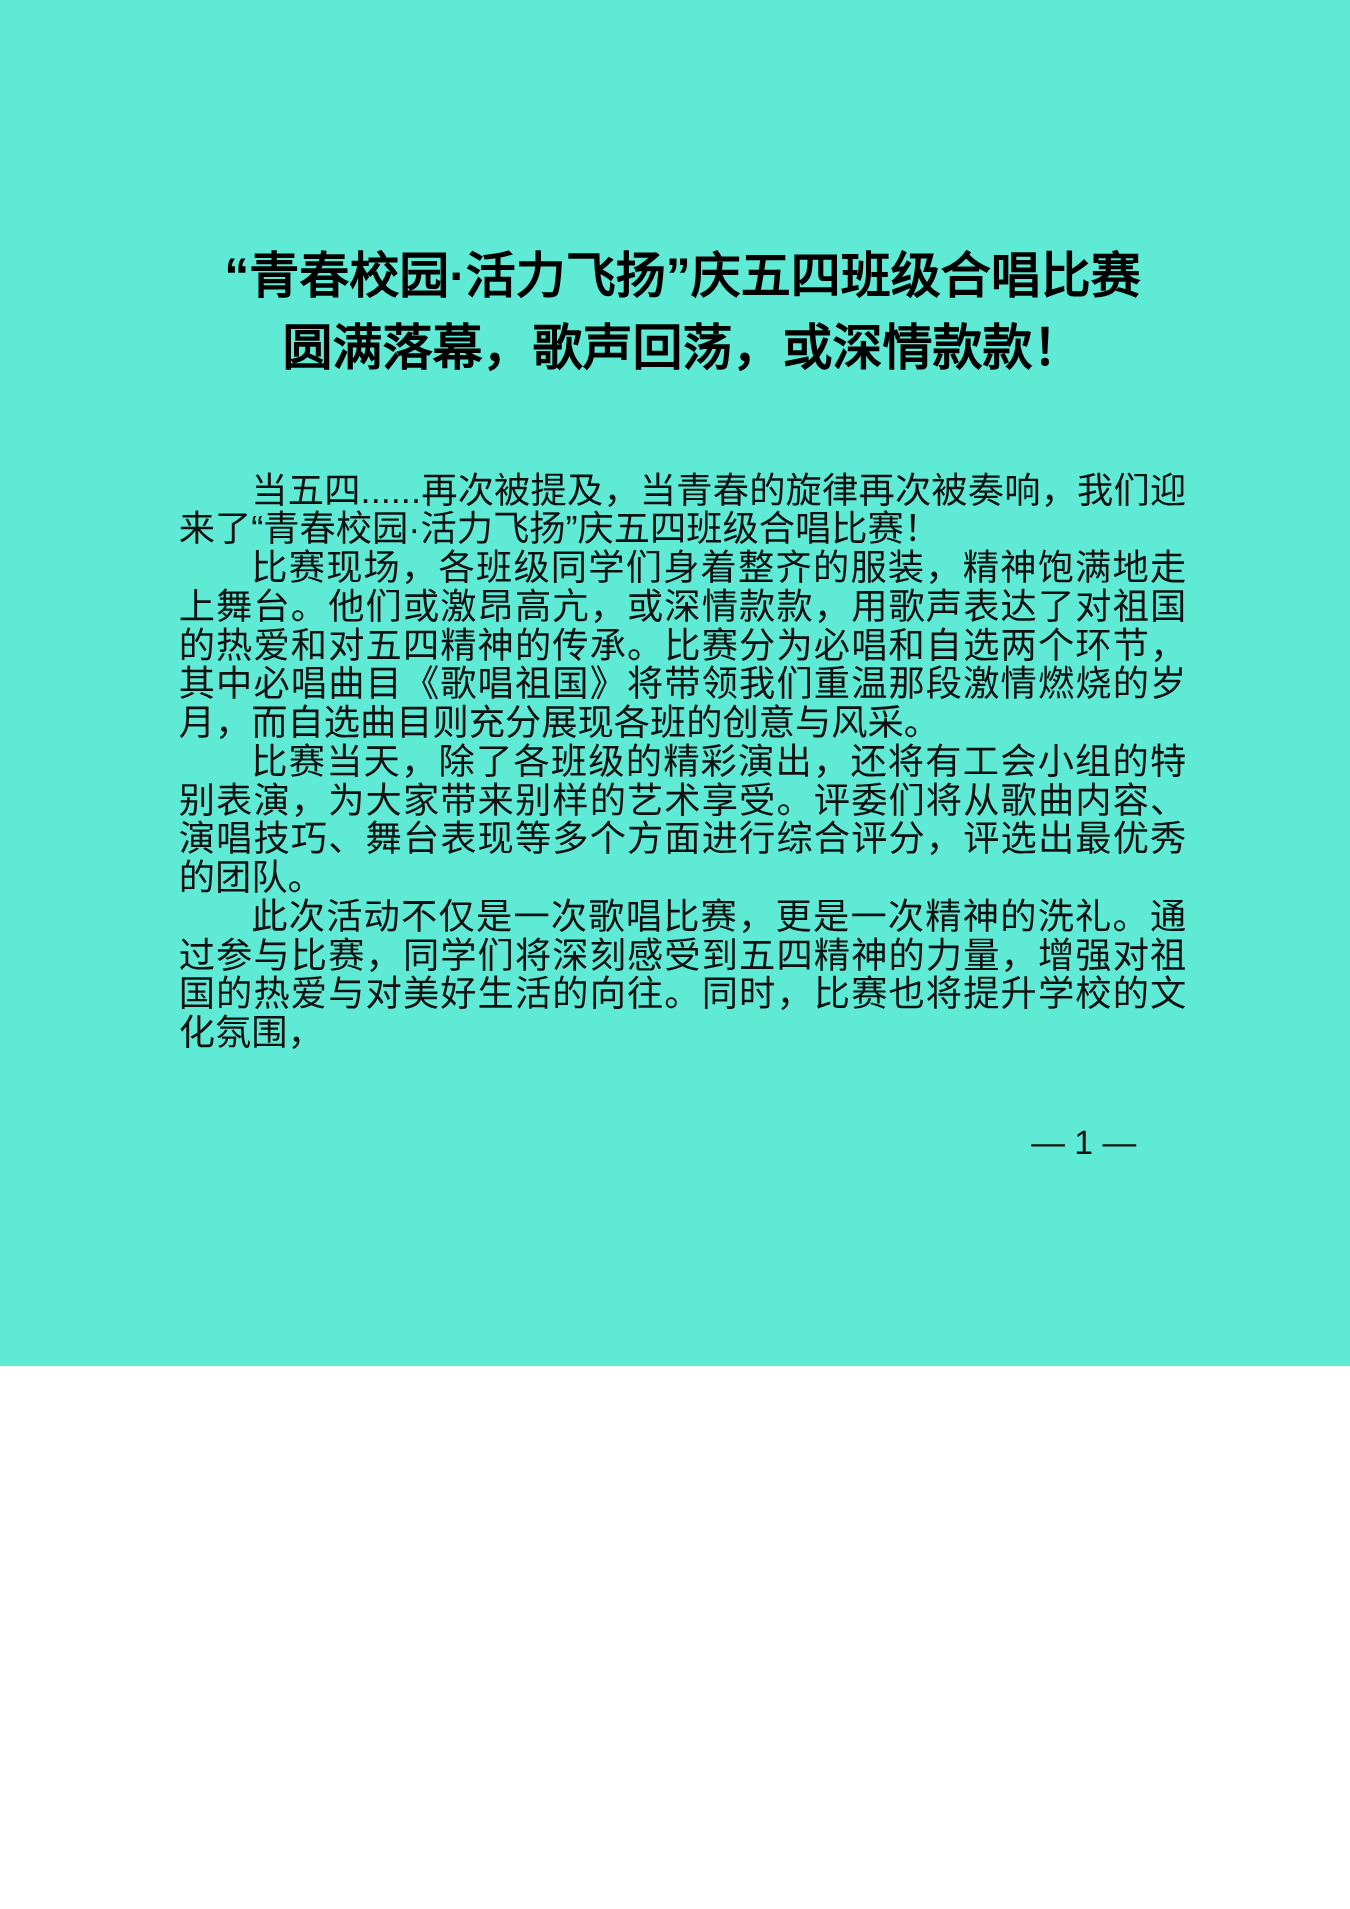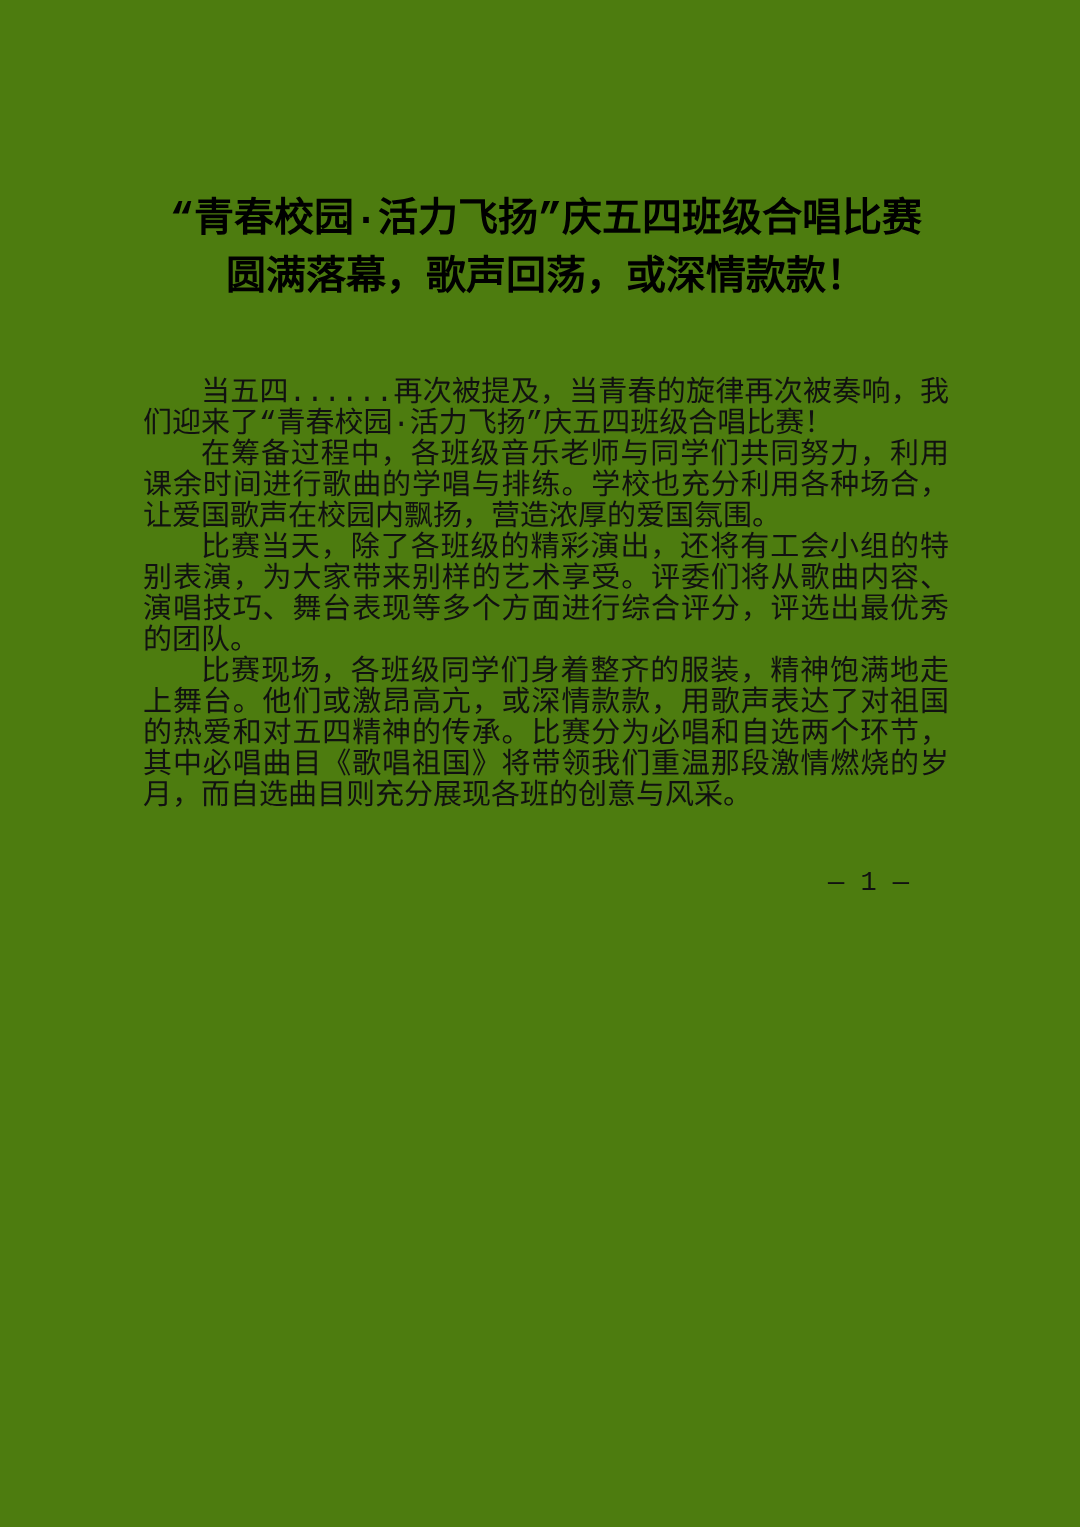--- a/index.html
+++ b/index.html
@@ -3,24 +3,24 @@
 <meta charset="utf-8">
 <style>
   html, body {
     margin: 0;
     padding: 0;
     background: #ffffff;
   }
   .doc-page {
     position: relative;
     width: 1080px;
-    height: 1527px;
-    background: #4d7c0f;
+    height: 1093px;
+    background: #5eead4;
     overflow: hidden;
-    font-family: Liberation Mono, monospace;
+    font-family: Liberation Sans, sans-serif;
     color: #111111;
   }
   .content-column {
     position: absolute;
     left: 143px;
     top: 192px;
     width: 806px;
   }
   .doc-title {
     text-align: center;
@@ -56,21 +56,21 @@
 <div class="doc-page">
   <div class="content-column">
 
     <h1 class="doc-title">
       <div class="title-line">“青春校园·活力飞扬”庆五四班级合唱比赛</div>
       <div class="title-line">圆满落幕，歌声回荡，或深情款款！</div>
     </h1>
 
     <div class="doc-body">
       <p>当五四......再次被提及，当青春的旋律再次被奏响，我们迎来了“青春校园·活力飞扬”庆五四班级合唱比赛！</p>
-      <p>在筹备过程中，各班级音乐老师与同学们共同努力，利用课余时间进行歌曲的学唱与排练。学校也充分利用各种场合，让爱国歌声在校园内飘扬，营造浓厚的爱国氛围。</p>
+      <p>比赛现场，各班级同学们身着整齐的服装，精神饱满地走上舞台。他们或激昂高亢，或深情款款，用歌声表达了对祖国的热爱和对五四精神的传承。比赛分为必唱和自选两个环节，其中必唱曲目《歌唱祖国》将带领我们重温那段激情燃烧的岁月，而自选曲目则充分展现各班的创意与风采。</p>
       <p>比赛当天，除了各班级的精彩演出，还将有工会小组的特别表演，为大家带来别样的艺术享受。评委们将从歌曲内容、演唱技巧、舞台表现等多个方面进行综合评分，评选出最优秀的团队。</p>
-      <p>比赛现场，各班级同学们身着整齐的服装，精神饱满地走上舞台。他们或激昂高亢，或深情款款，用歌声表达了对祖国的热爱和对五四精神的传承。比赛分为必唱和自选两个环节，其中必唱曲目《歌唱祖国》将带领我们重温那段激情燃烧的岁月，而自选曲目则充分展现各班的创意与风采。</p>
+      <p>此次活动不仅是一次歌唱比赛，更是一次精神的洗礼。通过参与比赛，同学们将深刻感受到五四精神的力量，增强对祖国的热爱与对美好生活的向往。同时，比赛也将提升学校的文化氛围，</p>
     </div>
 
     <div class="page-number">— 1 —</div>
 
   </div>
 </div>
 
 </body></html>

